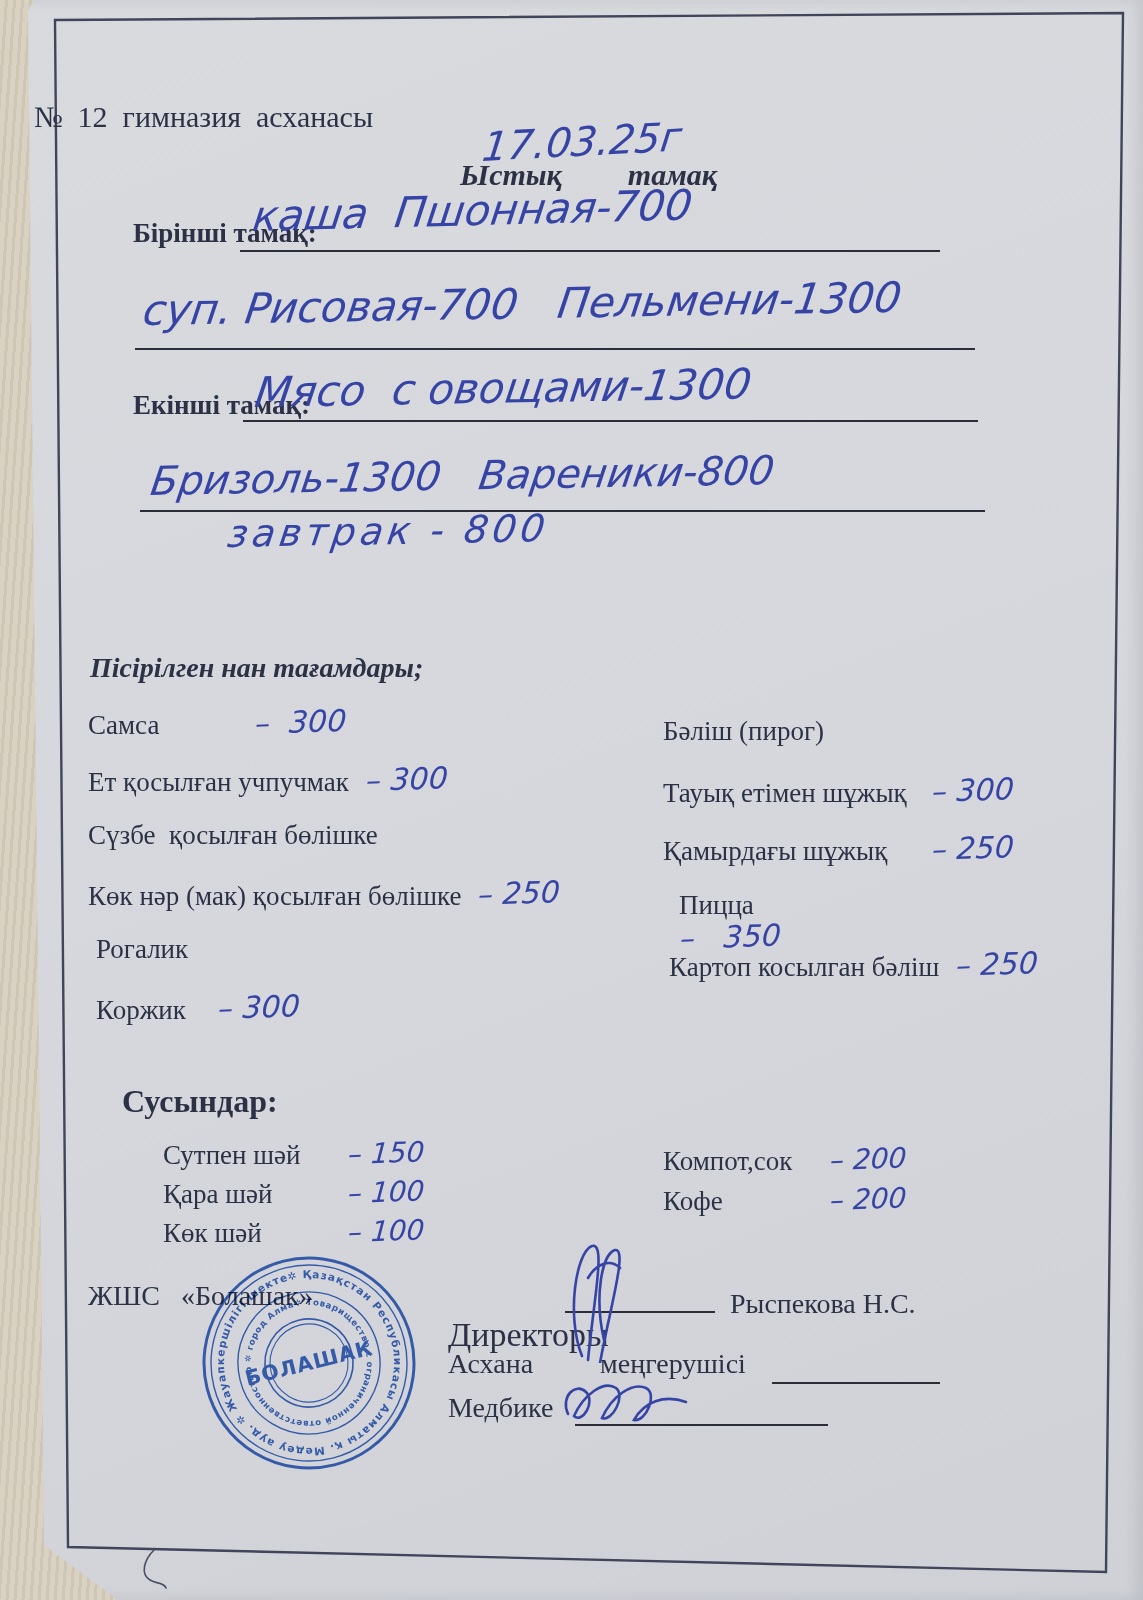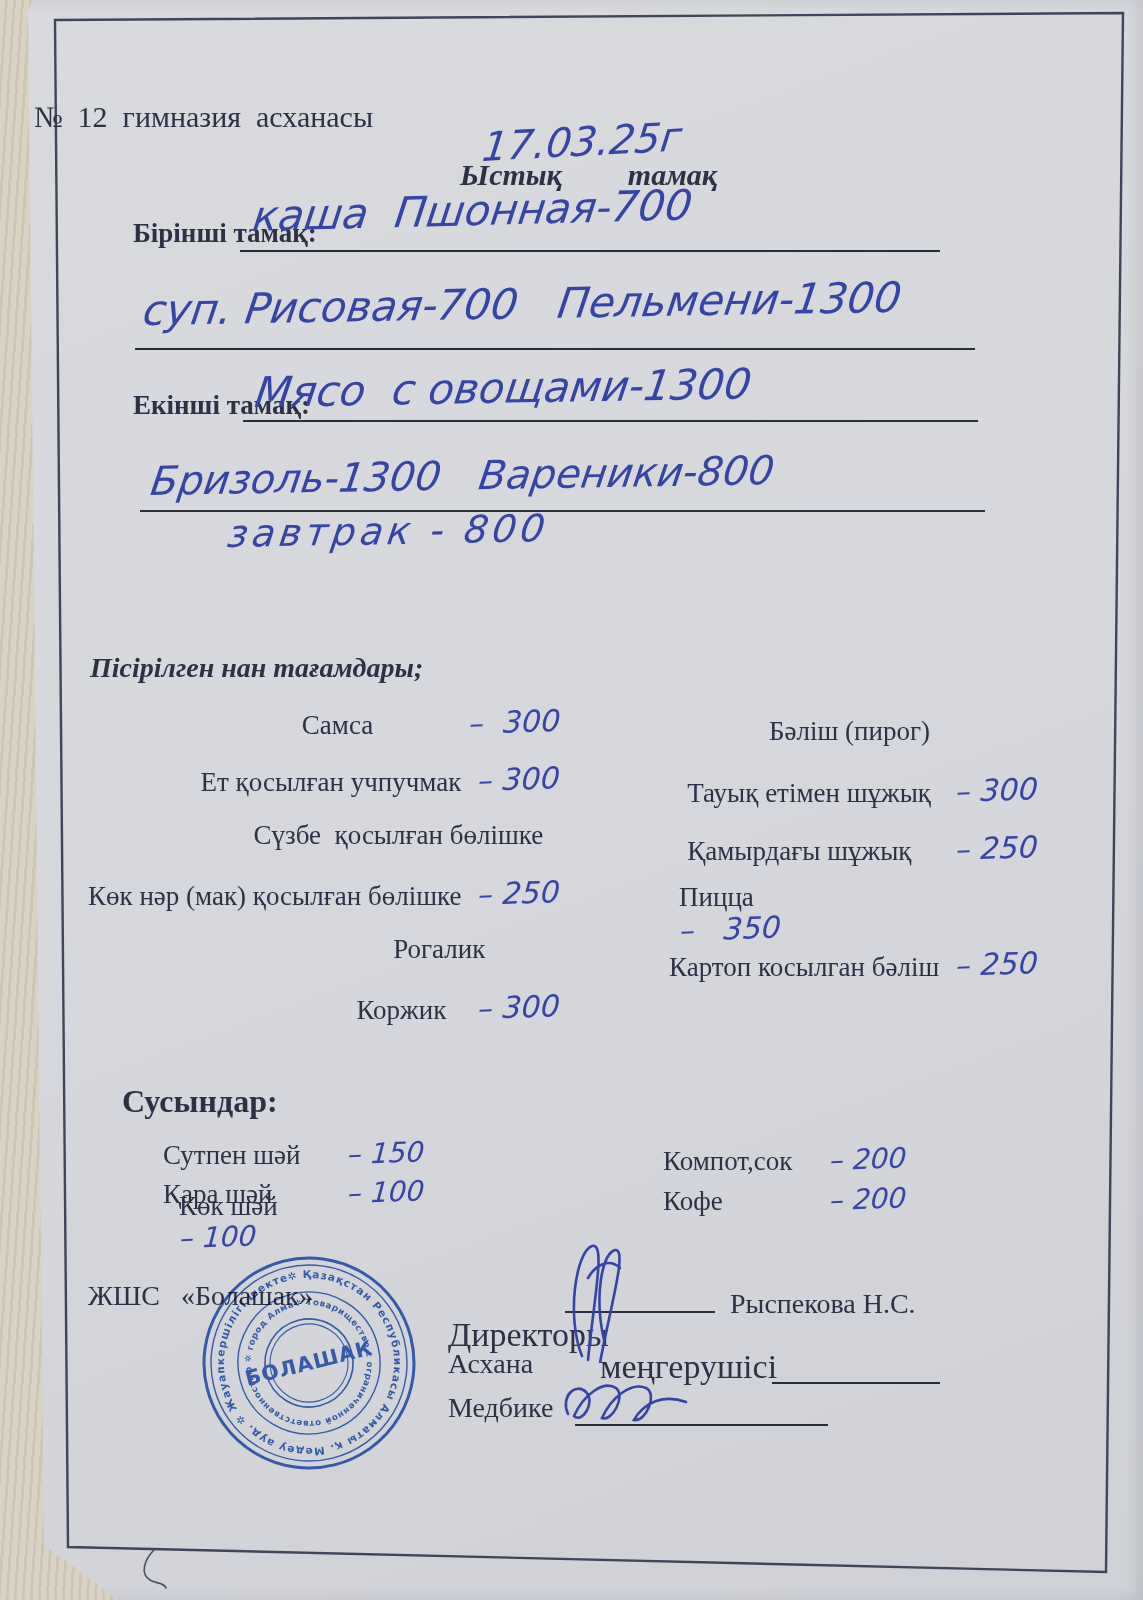--- a/index.html
+++ b/index.html
@@ -13,21 +13,21 @@
          box-shadow:inset -6px 0 14px rgba(90,90,100,.15);}
   .print{color:#2c3146;}
   .abs{position:absolute;}
   .hand{font-family:"DejaVu Sans", sans-serif;font-style:italic;color:#3644a6;
         white-space:pre;transform-origin:left bottom;}
   .nm{white-space:pre;}
   .row{display:flex;align-items:baseline;}
   .row .pr{margin-left:16px;font-size:30px;transform:rotate(-2deg) skewX(-6deg);}
   .ul{position:absolute;height:0;border-bottom:2.5px solid #2b2e3a;}
   .lbl{font-weight:bold;font-size:27px;}
-  .item{font-size:27px;justify-content:flex-end;}
+  .item{font-size:27px;}
   .sig path{fill:none;stroke:#3644a6;stroke-width:2.6;stroke-linecap:round;}
   svg text{font-family:"DejaVu Sans", sans-serif;}
 </style>
 </head>
 <body>
 
 <div id="page">
   <div class="paper"></div>
 
   <svg class="abs" style="left:0;top:0;" width="1143" height="1600">
@@ -111,21 +111,21 @@
 
   <div class="abs" style="left:163px;top:1138px;">
     <div class="row print item" style="height:39px;">
       <span class="nm" style="min-width:168px;">Сутпен шәй</span>
       <span class="pr hand" style="font-size:28px;">– 150</span>
     </div>
     <div class="row print item" style="height:39px;">
       <span class="nm" style="min-width:168px;">Қара шәй</span>
       <span class="pr hand" style="font-size:28px;">– 100</span>
     </div>
-    <div class="row print item" style="height:39px;flex-direction:column;">
+    <div class="row print item" style="height:39px;">
       <span class="nm" style="min-width:168px;">Көк шәй</span>
       <span class="pr hand" style="font-size:28px;">– 100</span>
     </div>
   </div>
 
   <div class="abs" style="left:663px;top:1144px;">
     <div class="row print item" style="height:40px;">
       <span class="nm" style="min-width:150px;">Компот,сок</span>
       <span class="pr hand" style="font-size:28px;">– 200</span>
     </div>
@@ -134,21 +134,21 @@
       <span class="pr hand" style="font-size:28px;">– 200</span>
     </div>
   </div>
 
   <div class="abs print nm" style="left:88px;top:1280px;font-size:28px;">ЖШС   «Болашак»</div>
   <div class="abs print" style="left:448px;top:1316px;font-size:34px;">Директоры</div>
   <div class="ul" style="left:565px;top:1311px;width:150px;"></div>
   <div class="abs print" style="left:730px;top:1288px;font-size:28px;">Рыспекова Н.С.</div>
 
   <div class="abs print" style="left:448px;top:1348px;font-size:28px;">Асхана</div>
-  <div class="abs print" style="left:600px;top:1348px;font-size:34px;">меңгерушісі</div>
+  <div class="abs print" style="left:600px;top:1348px;font-size:28px;">меңгерушісі</div>
   <div class="ul" style="left:772px;top:1382px;width:168px;"></div>
 
   <div class="abs print" style="left:448px;top:1392px;font-size:28px;">Медбике</div>
   <div class="ul" style="left:575px;top:1424px;width:253px;"></div>
 
   <svg class="abs sig" style="left:552px;top:1238px;" width="90" height="125">
     <path d="M30,118 C14,78 24,14 40,8 C54,4 42,60 36,122 M52,102 C42,58 50,16 63,12 C76,10 58,70 48,125 M36,40 C44,26 58,20 68,30"></path>
   </svg>
 
   <svg class="abs sig" style="left:558px;top:1372px;" width="140" height="62">

